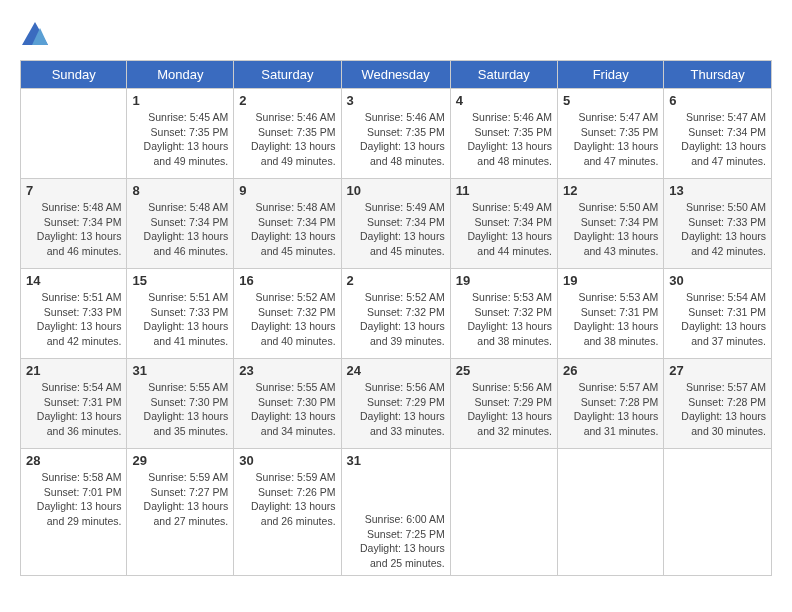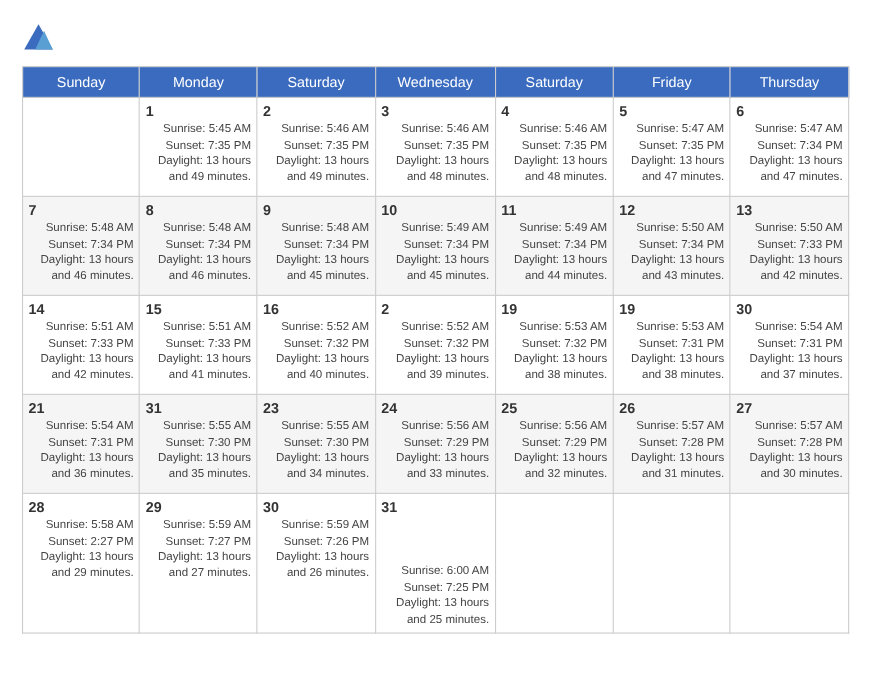--- a/index.html
+++ b/index.html
@@ -316,21 +316,21 @@
           <div class="day-info" style="white-space: pre-line;">Sunrise: 5:57 AM
 Sunset: 7:28 PM
 Daylight: 13 hours
 and 30 minutes.</div>
         </td>
       </tr>
       <tr>
         <td>
           <span class="day-number">28</span>
           <div class="day-info" style="white-space: pre-line;">Sunrise: 5:58 AM
-Sunset: 2:27 PM
+Sunset: 7:01 PM
 Daylight: 13 hours
 and 29 minutes.</div>
         </td>
         <td>
           <span class="day-number">29</span>
           <div class="day-info" style="white-space: pre-line;">Sunrise: 5:59 AM
 Sunset: 7:27 PM
 Daylight: 13 hours
 and 27 minutes.</div>
         </td>

